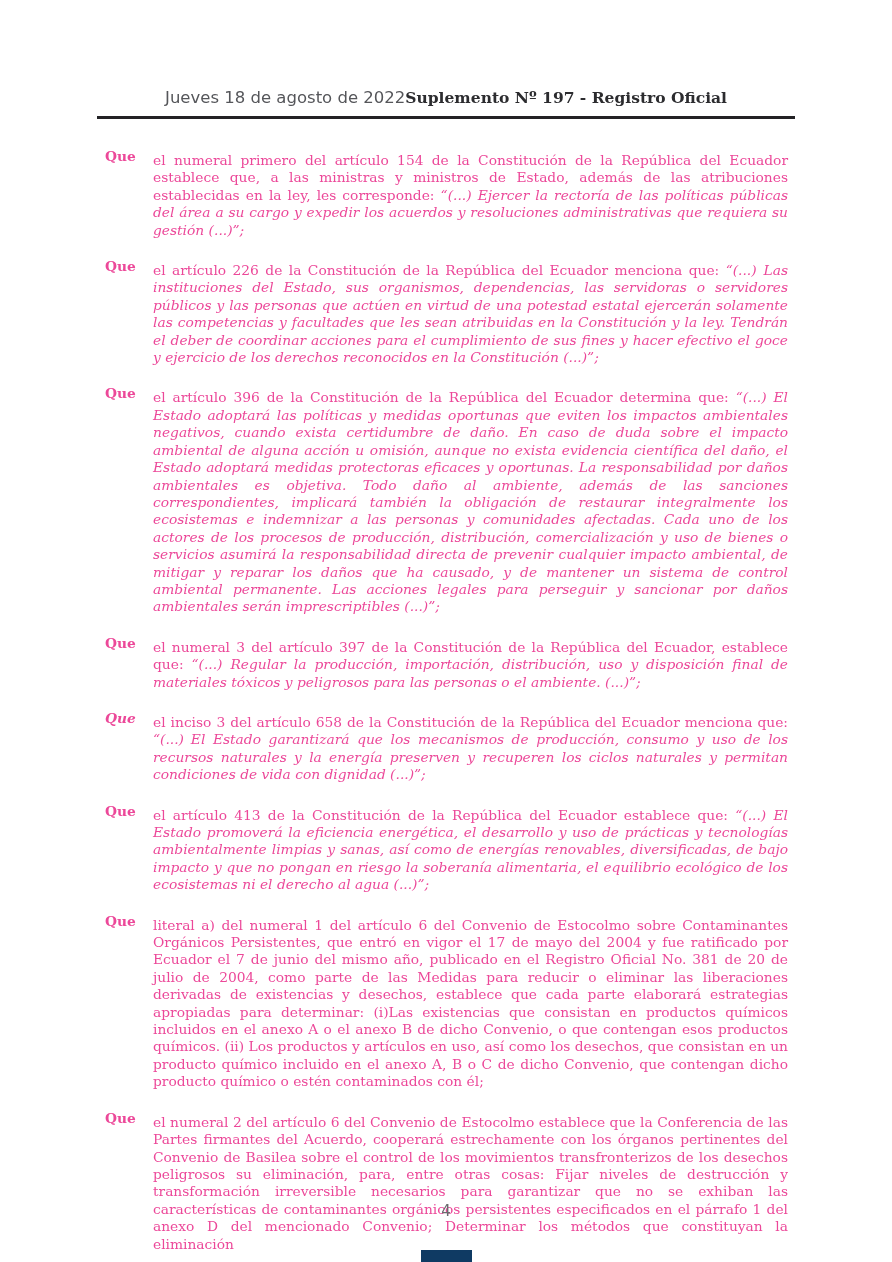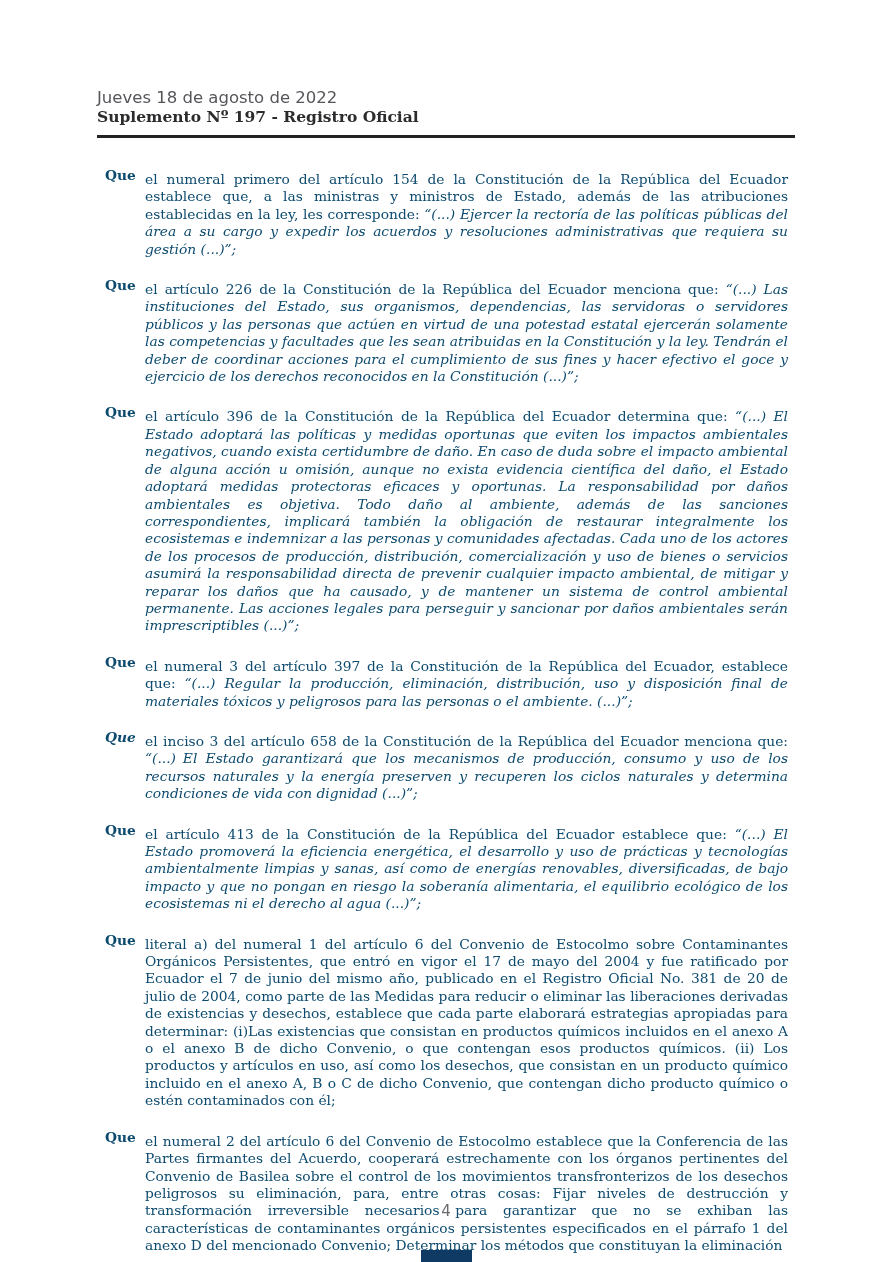--- a/index.html
+++ b/index.html
@@ -12,43 +12,42 @@
     overflow: hidden;
     font-family: "DejaVu Serif", serif;
   }
   .header {
     margin: 88px 97px 0 97px;
     display: flex;
     justify-content: center;
     align-items: baseline;
     border-bottom: 3px solid #232225;
     padding-bottom: 9px;
-    flex-direction: column;
   }
   .header .date {
     font-family: "DejaVu Sans", "Liberation Sans", sans-serif;
     font-size: 16.5px;
     color: #55565a;
   }
   .header .edition {
     font-family: "DejaVu Serif", "Liberation Serif", serif;
     font-weight: bold;
     font-size: 15.5px;
     color: #2c2c2f;
   }
   .content {
     margin: 29px 100px 0 105px;
   }
   .para {
     display: flex;
-    gap: 3px;
+    gap: 11px;
     margin-bottom: 15px;
     font-size: 13.8px;
     line-height: 17.4px;
-    color: #0c4a6e;
+    color: #ec4899;
   }
   .para .que {
     font-weight: bold;
     flex: none;
     width: 33px;
   }
   .para.italic-label .que { font-style: italic; }
   .para .body {
     margin: 4px;
     flex: 1;
@@ -95,26 +94,26 @@
       <p class="body"><span class="intro">el artículo 226 de la Constitución de la República del Ecuador menciona que: </span><span class="quote">“(...) Las instituciones del Estado, sus organismos, dependencias, las servidoras o servidores públicos y las personas que actúen en virtud de una potestad estatal ejercerán solamente las competencias y facultades que les sean atribuidas en la Constitución y la ley. Tendrán el deber de coordinar acciones para el cumplimiento de sus fines y hacer efectivo el goce y ejercicio de los derechos reconocidos en la Constitución (...)”;</span></p>
     </div>
 
     <div class="para">
       <span class="que">Que</span>
       <p class="body"><span class="intro">el artículo 396 de la Constitución de la República del Ecuador determina que: </span><span class="quote">“(...) El Estado adoptará las políticas y medidas oportunas que eviten los impactos ambientales negativos, cuando exista certidumbre de daño. En caso de duda sobre el impacto ambiental de alguna acción u omisión, aunque no exista evidencia científica del daño, el Estado adoptará medidas protectoras eficaces y oportunas. La responsabilidad por daños ambientales es objetiva. Todo daño al ambiente, además de las sanciones correspondientes, implicará también la obligación de restaurar integralmente los ecosistemas e indemnizar a las personas y comunidades afectadas. Cada uno de los actores de los procesos de producción, distribución, comercialización y uso de bienes o servicios asumirá la responsabilidad directa de prevenir cualquier impacto ambiental, de mitigar y reparar los daños que ha causado, y de mantener un sistema de control ambiental permanente. Las acciones legales para perseguir y sancionar por daños ambientales serán imprescriptibles (...)”;</span></p>
     </div>
 
     <div class="para">
       <span class="que">Que</span>
-      <p class="body"><span class="intro">el numeral 3 del artículo 397 de la Constitución de la República del Ecuador, establece que: </span><span class="quote">“(...) Regular la producción, eliminación, distribución, uso y disposición final de materiales tóxicos y peligrosos para las personas o el ambiente. (...)”;</span></p>
+      <p class="body"><span class="intro">el numeral 3 del artículo 397 de la Constitución de la República del Ecuador, establece que: </span><span class="quote">“(...) Regular la producción, importación, distribución, uso y disposición final de materiales tóxicos y peligrosos para las personas o el ambiente. (...)”;</span></p>
     </div>
 
     <div class="para italic-label">
       <span class="que">Que</span>
-      <p class="body"><span class="intro">el inciso 3 del artículo 658 de la Constitución de la República del Ecuador menciona que: </span><span class="quote">“(...) El Estado garantizará que los mecanismos de producción, consumo y uso de los recursos naturales y la energía preserven y recuperen los ciclos naturales y determina condiciones de vida con dignidad (...)”;</span></p>
+      <p class="body"><span class="intro">el inciso 3 del artículo 658 de la Constitución de la República del Ecuador menciona que: </span><span class="quote">“(...) El Estado garantizará que los mecanismos de producción, consumo y uso de los recursos naturales y la energía preserven y recuperen los ciclos naturales y permitan condiciones de vida con dignidad (...)”;</span></p>
     </div>
 
     <div class="para">
       <span class="que">Que</span>
       <p class="body"><span class="intro">el artículo 413 de la Constitución de la República del Ecuador establece que: </span><span class="quote">“(...) El Estado promoverá la eficiencia energética, el desarrollo y uso de prácticas y tecnologías ambientalmente limpias y sanas, así como de energías renovables, diversificadas, de bajo impacto y que no pongan en riesgo la soberanía alimentaria, el equilibrio ecológico de los ecosistemas ni el derecho al agua (...)”;</span></p>
     </div>
 
     <div class="para">
       <span class="que">Que</span>
       <p class="body"><span class="intro">literal a) del numeral 1 del artículo 6 del Convenio de Estocolmo sobre Contaminantes Orgánicos Persistentes, que entró en vigor el 17 de mayo del 2004 y fue ratificado por Ecuador el 7 de junio del mismo año, publicado en el Registro Oficial No. 381 de 20 de julio de 2004, como parte de las Medidas para reducir o eliminar las liberaciones derivadas de existencias y desechos, establece que cada parte elaborará estrategias apropiadas para determinar: (i)Las existencias que consistan en productos químicos incluidos en el anexo A o el anexo B de dicho Convenio, o que contengan esos productos químicos. (ii) Los productos y artículos en uso, así como los desechos, que consistan en un producto químico incluido en el anexo A, B o C de dicho Convenio, que contengan dicho producto químico o estén contaminados con él;</span><span class="quote"></span></p>

